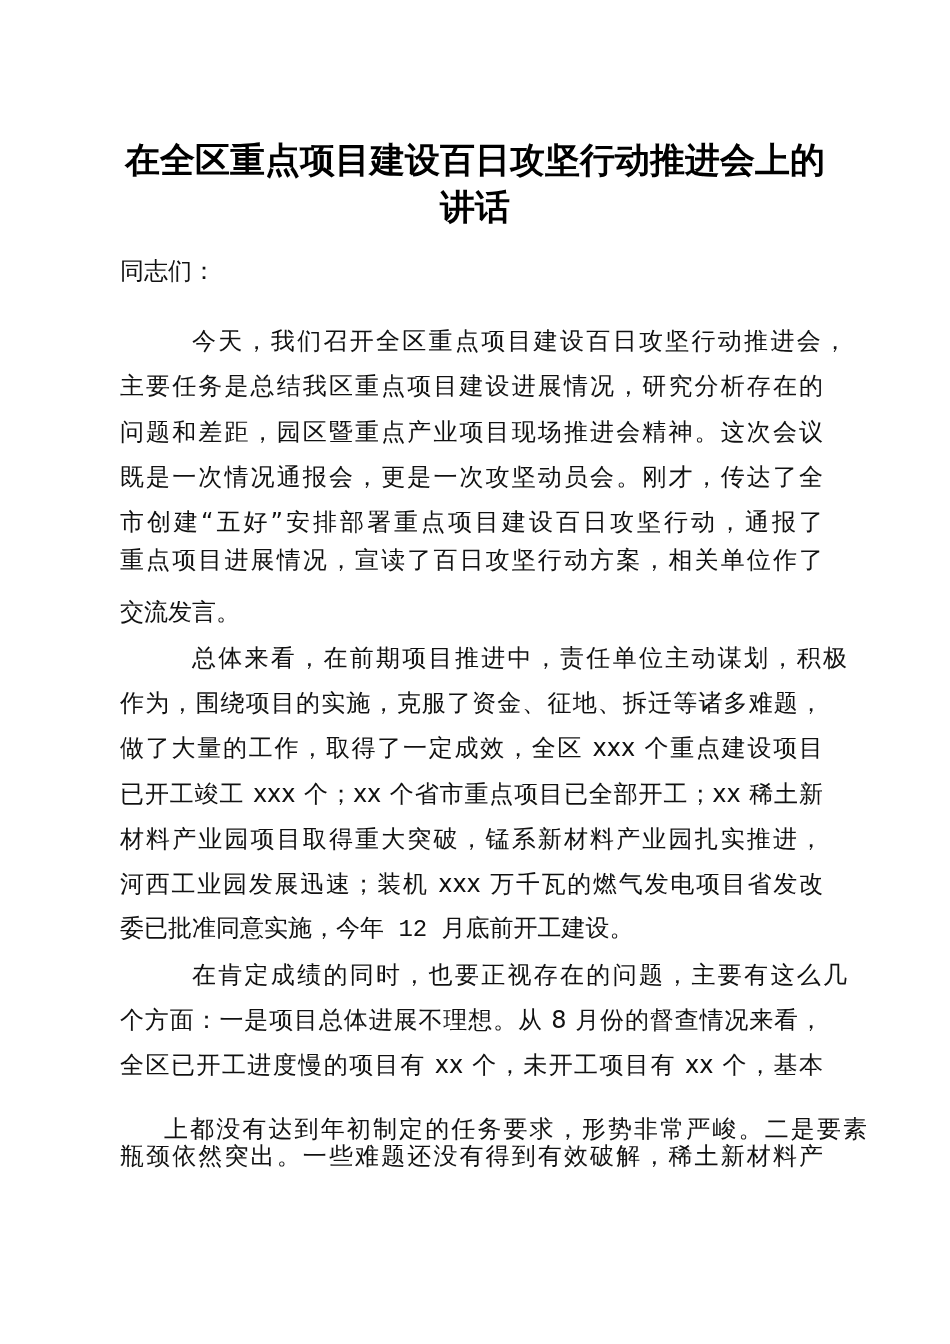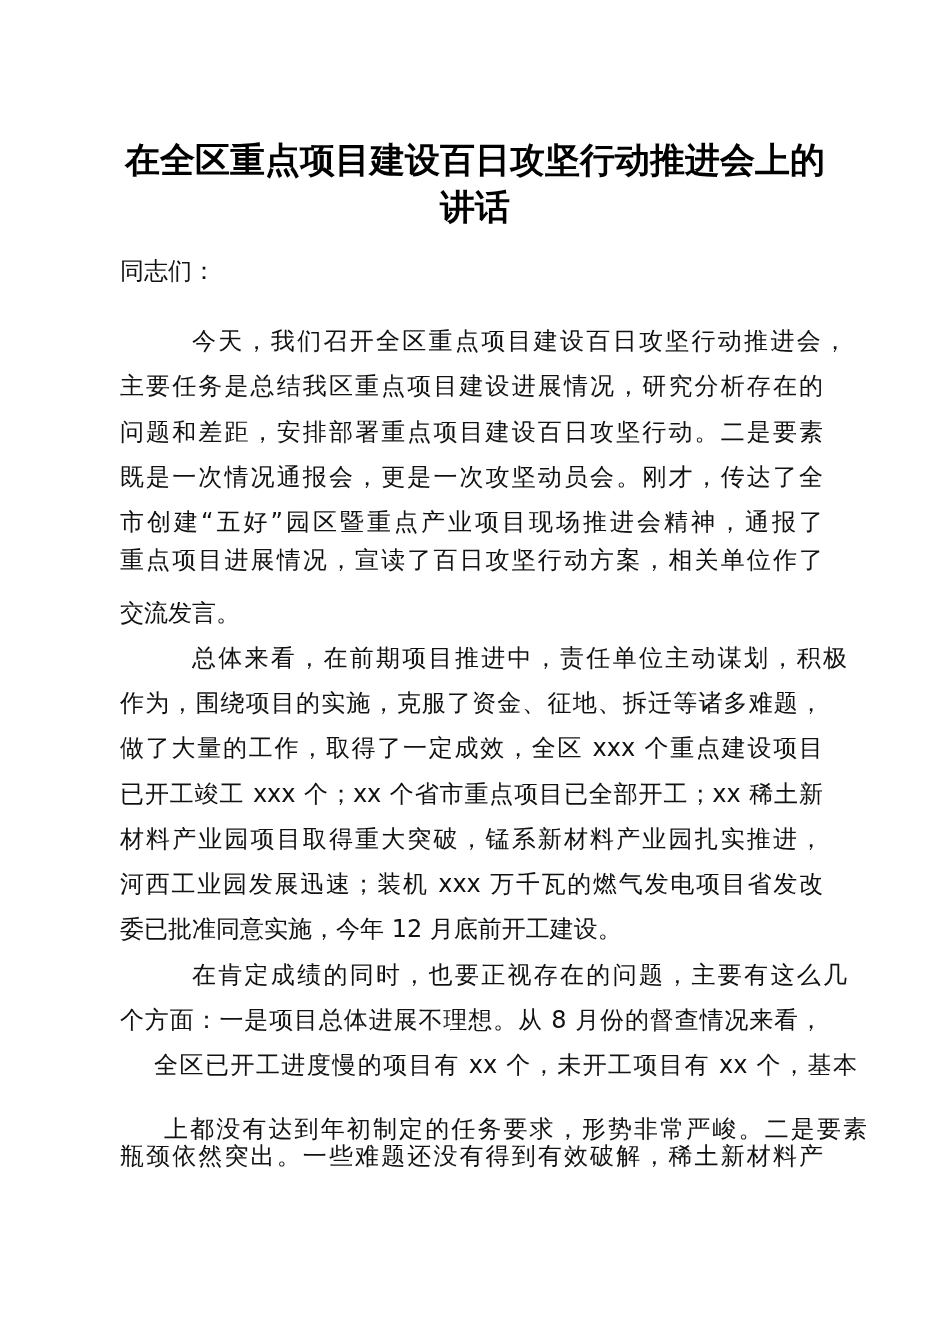--- a/index.html
+++ b/index.html
@@ -57,20 +57,21 @@
       width: 703px;
     }
     .line.indent {
       left: 40px;
       width: 655px;
       margin-left: 32px;
     }
     .line.last {
       text-align-last: left;
       width: auto;
+      font-family: Liberation Mono, monospace;
     }
     .line.salutation {
       text-align-last: left;
       width: auto;
       font-family: Liberation Mono, monospace;
     }
   </style>
 </head>
 <body>
 
@@ -80,39 +81,39 @@
     <span class="tline">在全区重点项目建设百日攻坚行动推进会上的</span>
     <span class="tline">讲话</span>
   </div>
 
   <div class="body-text">
     <div class="line salutation" style="top:0px;">同志们：</div>
 
     <div>
       <div class="line indent" style="top:69px;">今天，我们召开全区重点项目建设百日攻坚行动推进会，</div>
       <div class="line" style="top:114px;">主要任务是总结我区重点项目建设进展情况，研究分析存在的</div>
-      <div class="line" style="top:160px;">问题和差距，安排部署重点项目建设百日攻坚行动。二是要素</div>
+      <div class="line" style="top:160px;">问题和差距，园区暨重点产业项目现场推进会精神。这次会议</div>
       <div class="line" style="top:205px;">既是一次情况通报会，更是一次攻坚动员会。刚才，传达了全</div>
-      <div class="line" style="top:250px;">市创建“五好”园区暨重点产业项目现场推进会精神，通报了</div>
+      <div class="line" style="top:250px;">市创建“五好”安排部署重点项目建设百日攻坚行动，通报了</div>
       <div class="line" style="top:288px;">重点项目进展情况，宣读了百日攻坚行动方案，相关单位作了</div>
       <div class="line last" style="top:341px;">交流发言。</div>
     </div>
 
     <div>
       <div class="line indent" style="top:386px;">总体来看，在前期项目推进中，责任单位主动谋划，积极</div>
       <div class="line" style="top:431px;">作为，围绕项目的实施，克服了资金、征地、拆迁等诸多难题，</div>
       <div class="line" style="top:476px;">做了大量的工作，取得了一定成效，全区 xxx 个重点建设项目</div>
       <div class="line" style="top:522px;">已开工竣工 xxx 个；xx 个省市重点项目已全部开工；xx 稀土新</div>
       <div class="line" style="top:567px;">材料产业园项目取得重大突破，锰系新材料产业园扎实推进，</div>
       <div class="line" style="top:612px;">河西工业园发展迅速；装机 xxx 万千瓦的燃气发电项目省发改</div>
       <div class="line last" style="top:657px;">委已批准同意实施，今年 12 月底前开工建设。</div>
     </div>
 
     <div>
       <div class="line indent" style="top:703px;">在肯定成绩的同时，也要正视存在的问题，主要有这么几</div>
       <div class="line" style="top:748px;">个方面：一是项目总体进展不理想。从 8 月份的督查情况来看，</div>
-      <div class="line" style="top:793px;margin-left:34px;">全区已开工进度慢的项目有 xx 个，未开工项目有 xx 个，基本</div>
+      <div class="line" style="top:793px;">全区已开工进度慢的项目有 xx 个，未开工项目有 xx 个，基本</div>
       <div class="line" style="top:857px;margin-left:44px;">上都没有达到年初制定的任务要求，形势非常严峻。二是要素</div>
       <div class="line" style="top:884px;">瓶颈依然突出。一些难题还没有得到有效破解，稀土新材料产</div>
     </div>
   </div>
 
 </div>
 
 </body></html>

